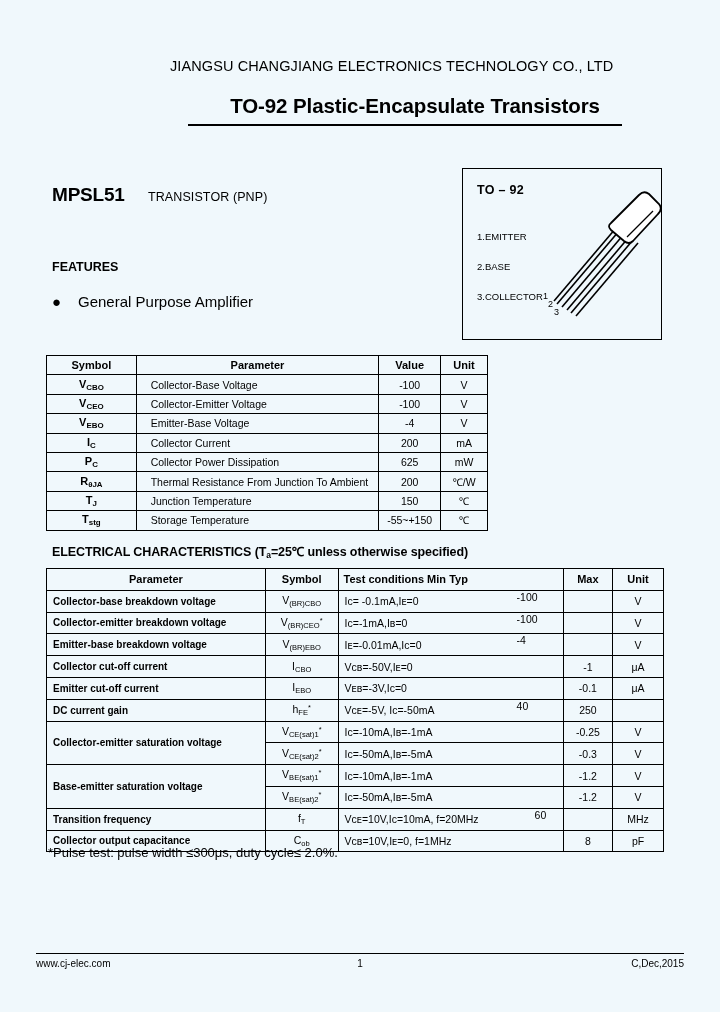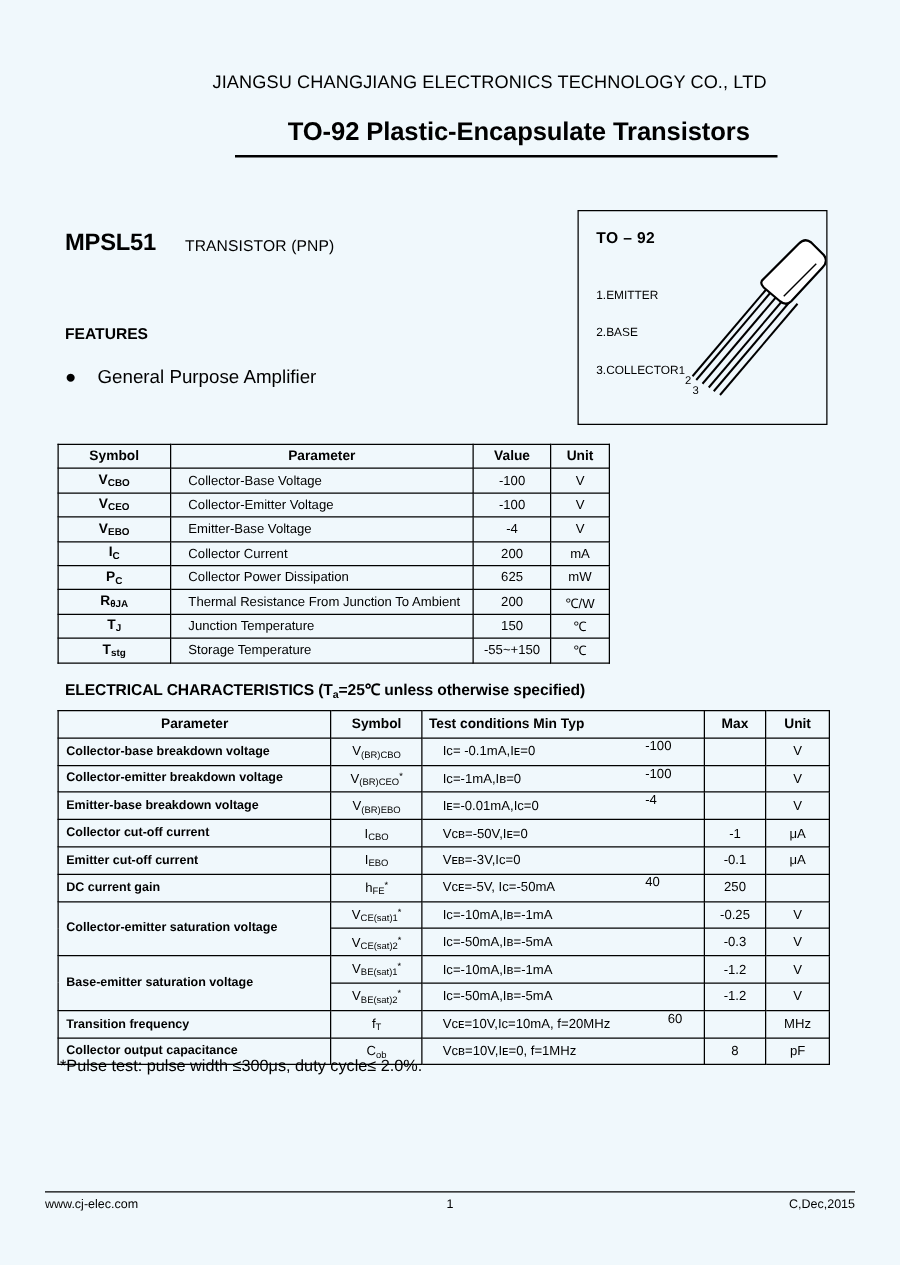--- a/index.html
+++ b/index.html
@@ -200,21 +200,21 @@
   }
   .tbl-ec td.pname {
     text-align: left;
     padding-left: 6px;
     font-weight: bold;
     font-size: 10px;
   }
   .tbl-ec td.psym { font-size: 10.5px; }
   .tbl-ec td.cond {
     text-align: left;
-    padding-left: 16px;
+    padding-left: 6px;
     font-size: 10.5px;
     position: relative;
   }
   .tbl-ec td.cond .minv {
     position: absolute;
     left: 178px;
     top: 0;
     line-height: inherit;
   }
   .tbl-ec td.num { font-size: 10.5px; }

